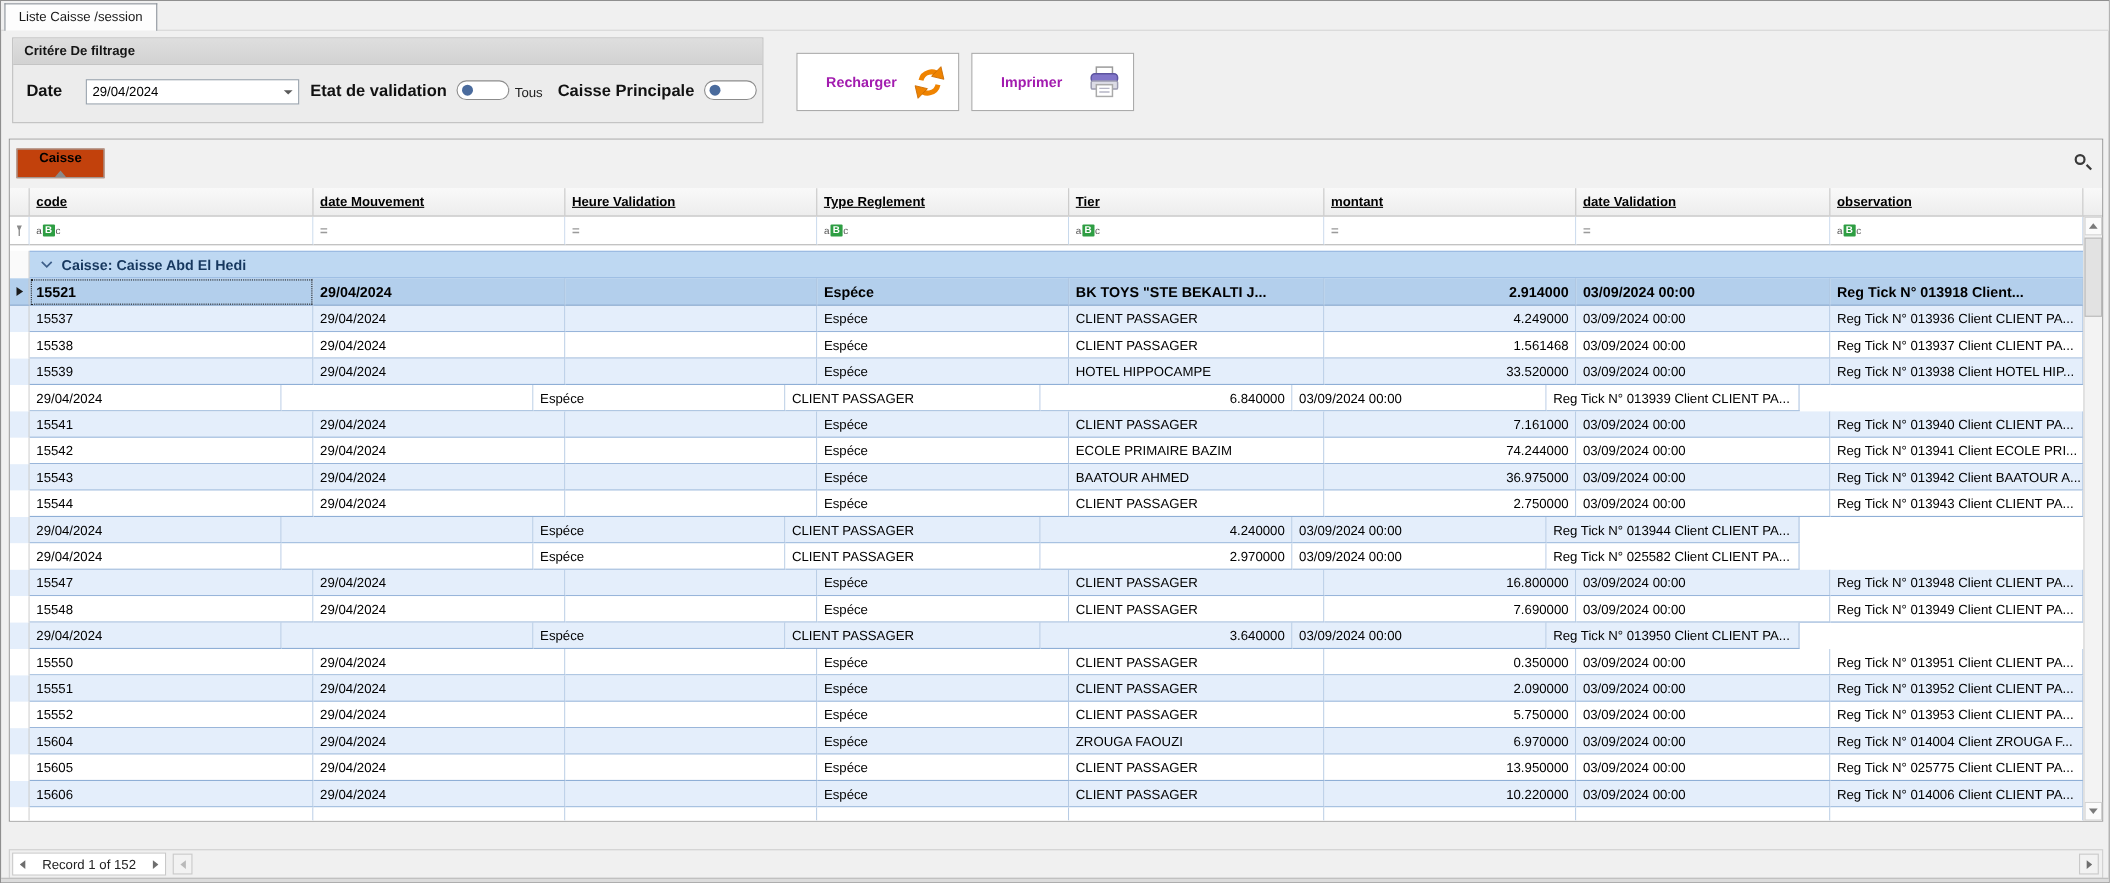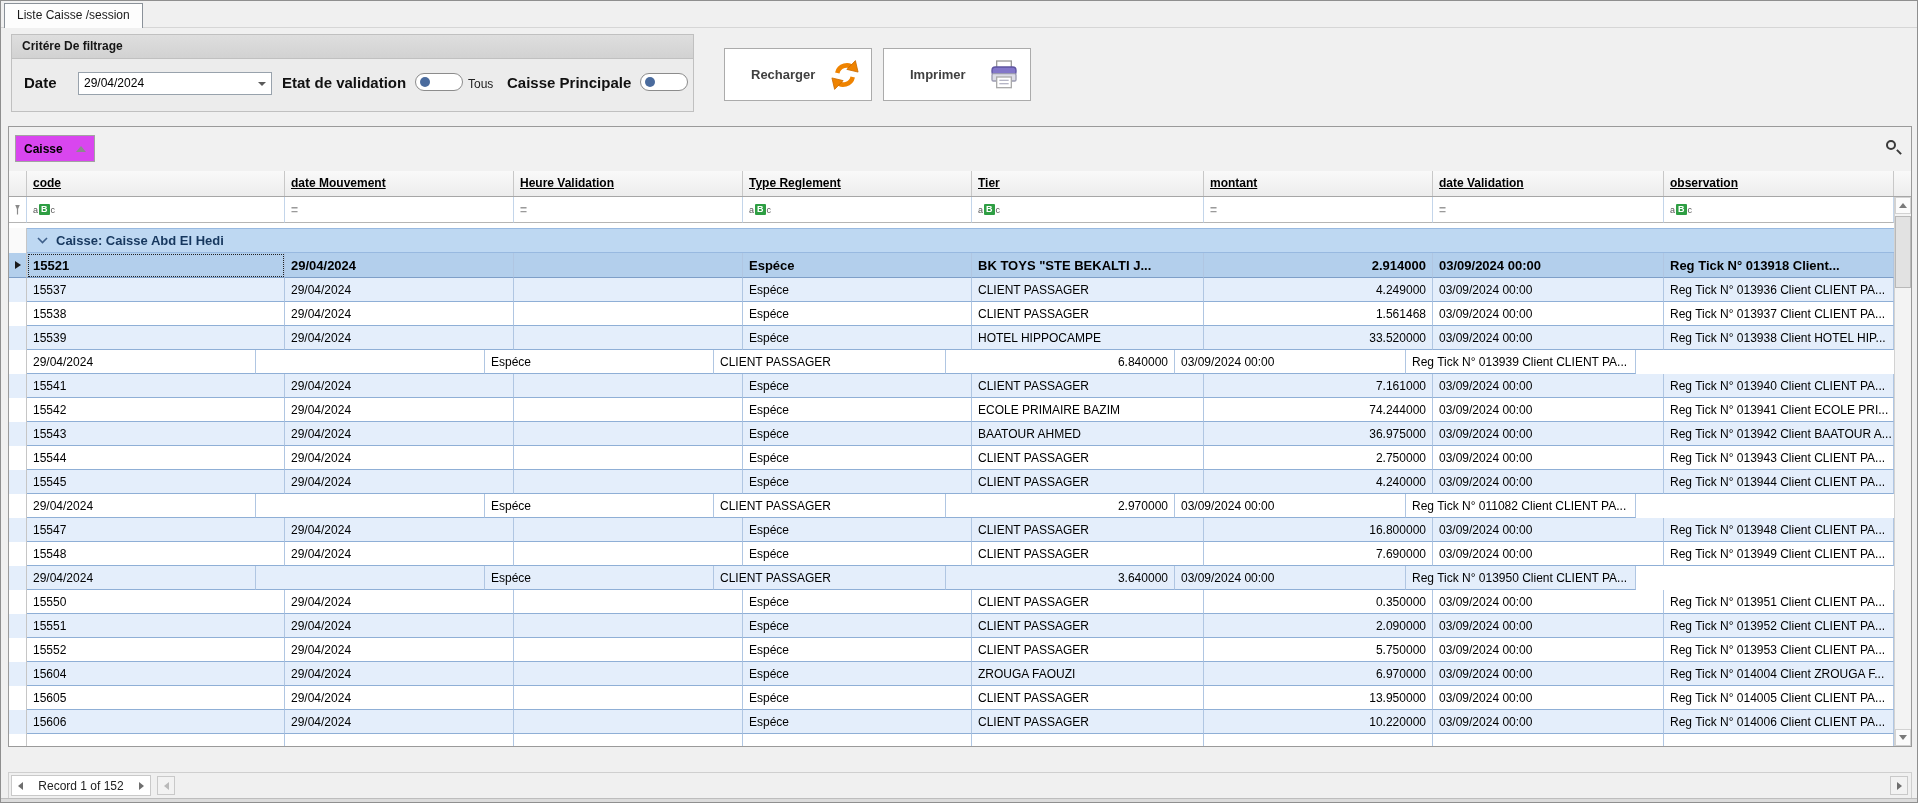--- a/index.html
+++ b/index.html
@@ -53,32 +53,32 @@
     position: absolute; left: 4px; top: 3px; width: 10px; height: 10px;
     border-radius: 50%; background: #4a6b9d;
   }
   .tous { position: absolute; left: 456px; top: 18px; font-size: 12px; color: #222; }
   
   .action-btn {
     position: absolute; top: 47px; width: 148px; height: 53px;
     background: #fff; border: 1px solid #ababab; cursor: pointer;
     display: flex; align-items: center; padding: 0 10px 0 26px;
   }
-  .action-btn .lbl { font-size: 13px; font-weight: bold; color: #404040; flex: 1; }
+  .action-btn .lbl { font-size: 13px; font-weight: bold; color: #a21caf; flex: 1; }
   .action-btn svg { width: 32px; height: 32px; }
   
   .grid {
     position: absolute; left: 7px; top: 125px; width: 1904px; height: 621px;
     border: 1px solid #9a9a9a; background: #fff;
   }
   .group-panel { position: relative; height: 44px; background: #f1f1f1; }
   .group-chip {
     position: absolute; left: 6px; top: 8px; width: 80px; height: 27px;
-    background: #d946ef; border: 1px solid #a2a2a2; cursor: pointer;
-    display: flex; align-items: center; padding: 0 8px;
+    background: #c2410c; border: 1px solid #a2a2a2; cursor: pointer;
+    display: flex; align-items: center; padding: 0 8px; flex-direction: column;
   }
   .group-chip .txt { font-size: 12px; font-weight: bold; flex: 1; }
   .tri-up { width: 0; height: 0; border-left: 5px solid transparent; border-right: 5px solid transparent; border-bottom: 6px solid #8a8a8a; }
   .search-ic { position: absolute; right: 8px; top: 12px; width: 18px; height: 18px; cursor: pointer; }
   .search-ic .lens { position: absolute; left: 1px; top: 1px; width: 10px; height: 10px; border: 2px solid #3a3a3a; border-radius: 50%; }
   .search-ic .tail { position: absolute; left: 11px; top: 12px; width: 6px; height: 2px; background: #3a3a3a; transform: rotate(45deg); }
   .header-row { display: flex; height: 26px; background: linear-gradient(#f9f9f9,#ededed); border-bottom: 1px solid #a6a6a6; text-decoration: underline; }
   .hcell {
     font-size: 12px; font-weight: bold; line-height: 25px; padding-left: 6px;
     border-right: 1px solid #c8c8c8; overflow: hidden; white-space: nowrap; cursor: pointer;
@@ -361,38 +361,37 @@
             <div class="gcell" style="width: 229px;">29/04/2024</div>
             <div class="gcell" style="width: 229px;"></div>
             <div class="gcell" style="width: 229px;">Espéce</div>
             <div class="gcell" style="width: 232px;">CLIENT PASSAGER</div>
             <div class="gcell num" style="width: 229px;">2.750000</div>
             <div class="gcell" style="width: 231px;">03/09/2024 00:00</div>
             <div class="gcell" style="width: 230px;">Reg Tick N° 013943 Client CLIENT PA...</div>
           </div>
           <div class="grow data-row alt">
             <div class="gcell gutter-cell" style="width: 18px;"></div>
-            <div class="gcell" style="width: 258px;">15545</div>
             <div class="gcell" style="width: 229px;">29/04/2024</div>
             <div class="gcell" style="width: 229px;"></div>
             <div class="gcell" style="width: 229px;">Espéce</div>
             <div class="gcell" style="width: 232px;">CLIENT PASSAGER</div>
             <div class="gcell num" style="width: 229px;">4.240000</div>
             <div class="gcell" style="width: 231px;">03/09/2024 00:00</div>
             <div class="gcell" style="width: 230px;">Reg Tick N° 013944 Client CLIENT PA...</div>
           </div>
           <div class="grow data-row plain">
             <div class="gcell gutter-cell" style="width: 18px;"></div>
             <div class="gcell" style="width: 229px;">29/04/2024</div>
             <div class="gcell" style="width: 229px;"></div>
             <div class="gcell" style="width: 229px;">Espéce</div>
             <div class="gcell" style="width: 232px;">CLIENT PASSAGER</div>
             <div class="gcell num" style="width: 229px;">2.970000</div>
             <div class="gcell" style="width: 231px;">03/09/2024 00:00</div>
-            <div class="gcell" style="width: 230px;">Reg Tick N° 011082 Client CLIENT PA...</div>
+            <div class="gcell" style="width: 230px;">Reg Tick N° 025582 Client CLIENT PA...</div>
           </div>
           <div class="grow data-row alt">
             <div class="gcell gutter-cell" style="width: 18px;"></div>
             <div class="gcell" style="width: 258px;">15547</div>
             <div class="gcell" style="width: 229px;">29/04/2024</div>
             <div class="gcell" style="width: 229px;"></div>
             <div class="gcell" style="width: 229px;">Espéce</div>
             <div class="gcell" style="width: 232px;">CLIENT PASSAGER</div>
             <div class="gcell num" style="width: 229px;">16.800000</div>
             <div class="gcell" style="width: 231px;">03/09/2024 00:00</div>
@@ -465,21 +464,21 @@
           </div>
           <div class="grow data-row plain">
             <div class="gcell gutter-cell" style="width: 18px;"></div>
             <div class="gcell" style="width: 258px;">15605</div>
             <div class="gcell" style="width: 229px;">29/04/2024</div>
             <div class="gcell" style="width: 229px;"></div>
             <div class="gcell" style="width: 229px;">Espéce</div>
             <div class="gcell" style="width: 232px;">CLIENT PASSAGER</div>
             <div class="gcell num" style="width: 229px;">13.950000</div>
             <div class="gcell" style="width: 231px;">03/09/2024 00:00</div>
-            <div class="gcell" style="width: 230px;">Reg Tick N° 014005 Client CLIENT PA...</div>
+            <div class="gcell" style="width: 230px;">Reg Tick N° 025775 Client CLIENT PA...</div>
           </div>
           <div class="grow data-row alt">
             <div class="gcell gutter-cell" style="width: 18px;"></div>
             <div class="gcell" style="width: 258px;">15606</div>
             <div class="gcell" style="width: 229px;">29/04/2024</div>
             <div class="gcell" style="width: 229px;"></div>
             <div class="gcell" style="width: 229px;">Espéce</div>
             <div class="gcell" style="width: 232px;">CLIENT PASSAGER</div>
             <div class="gcell num" style="width: 229px;">10.220000</div>
             <div class="gcell" style="width: 231px;">03/09/2024 00:00</div>

